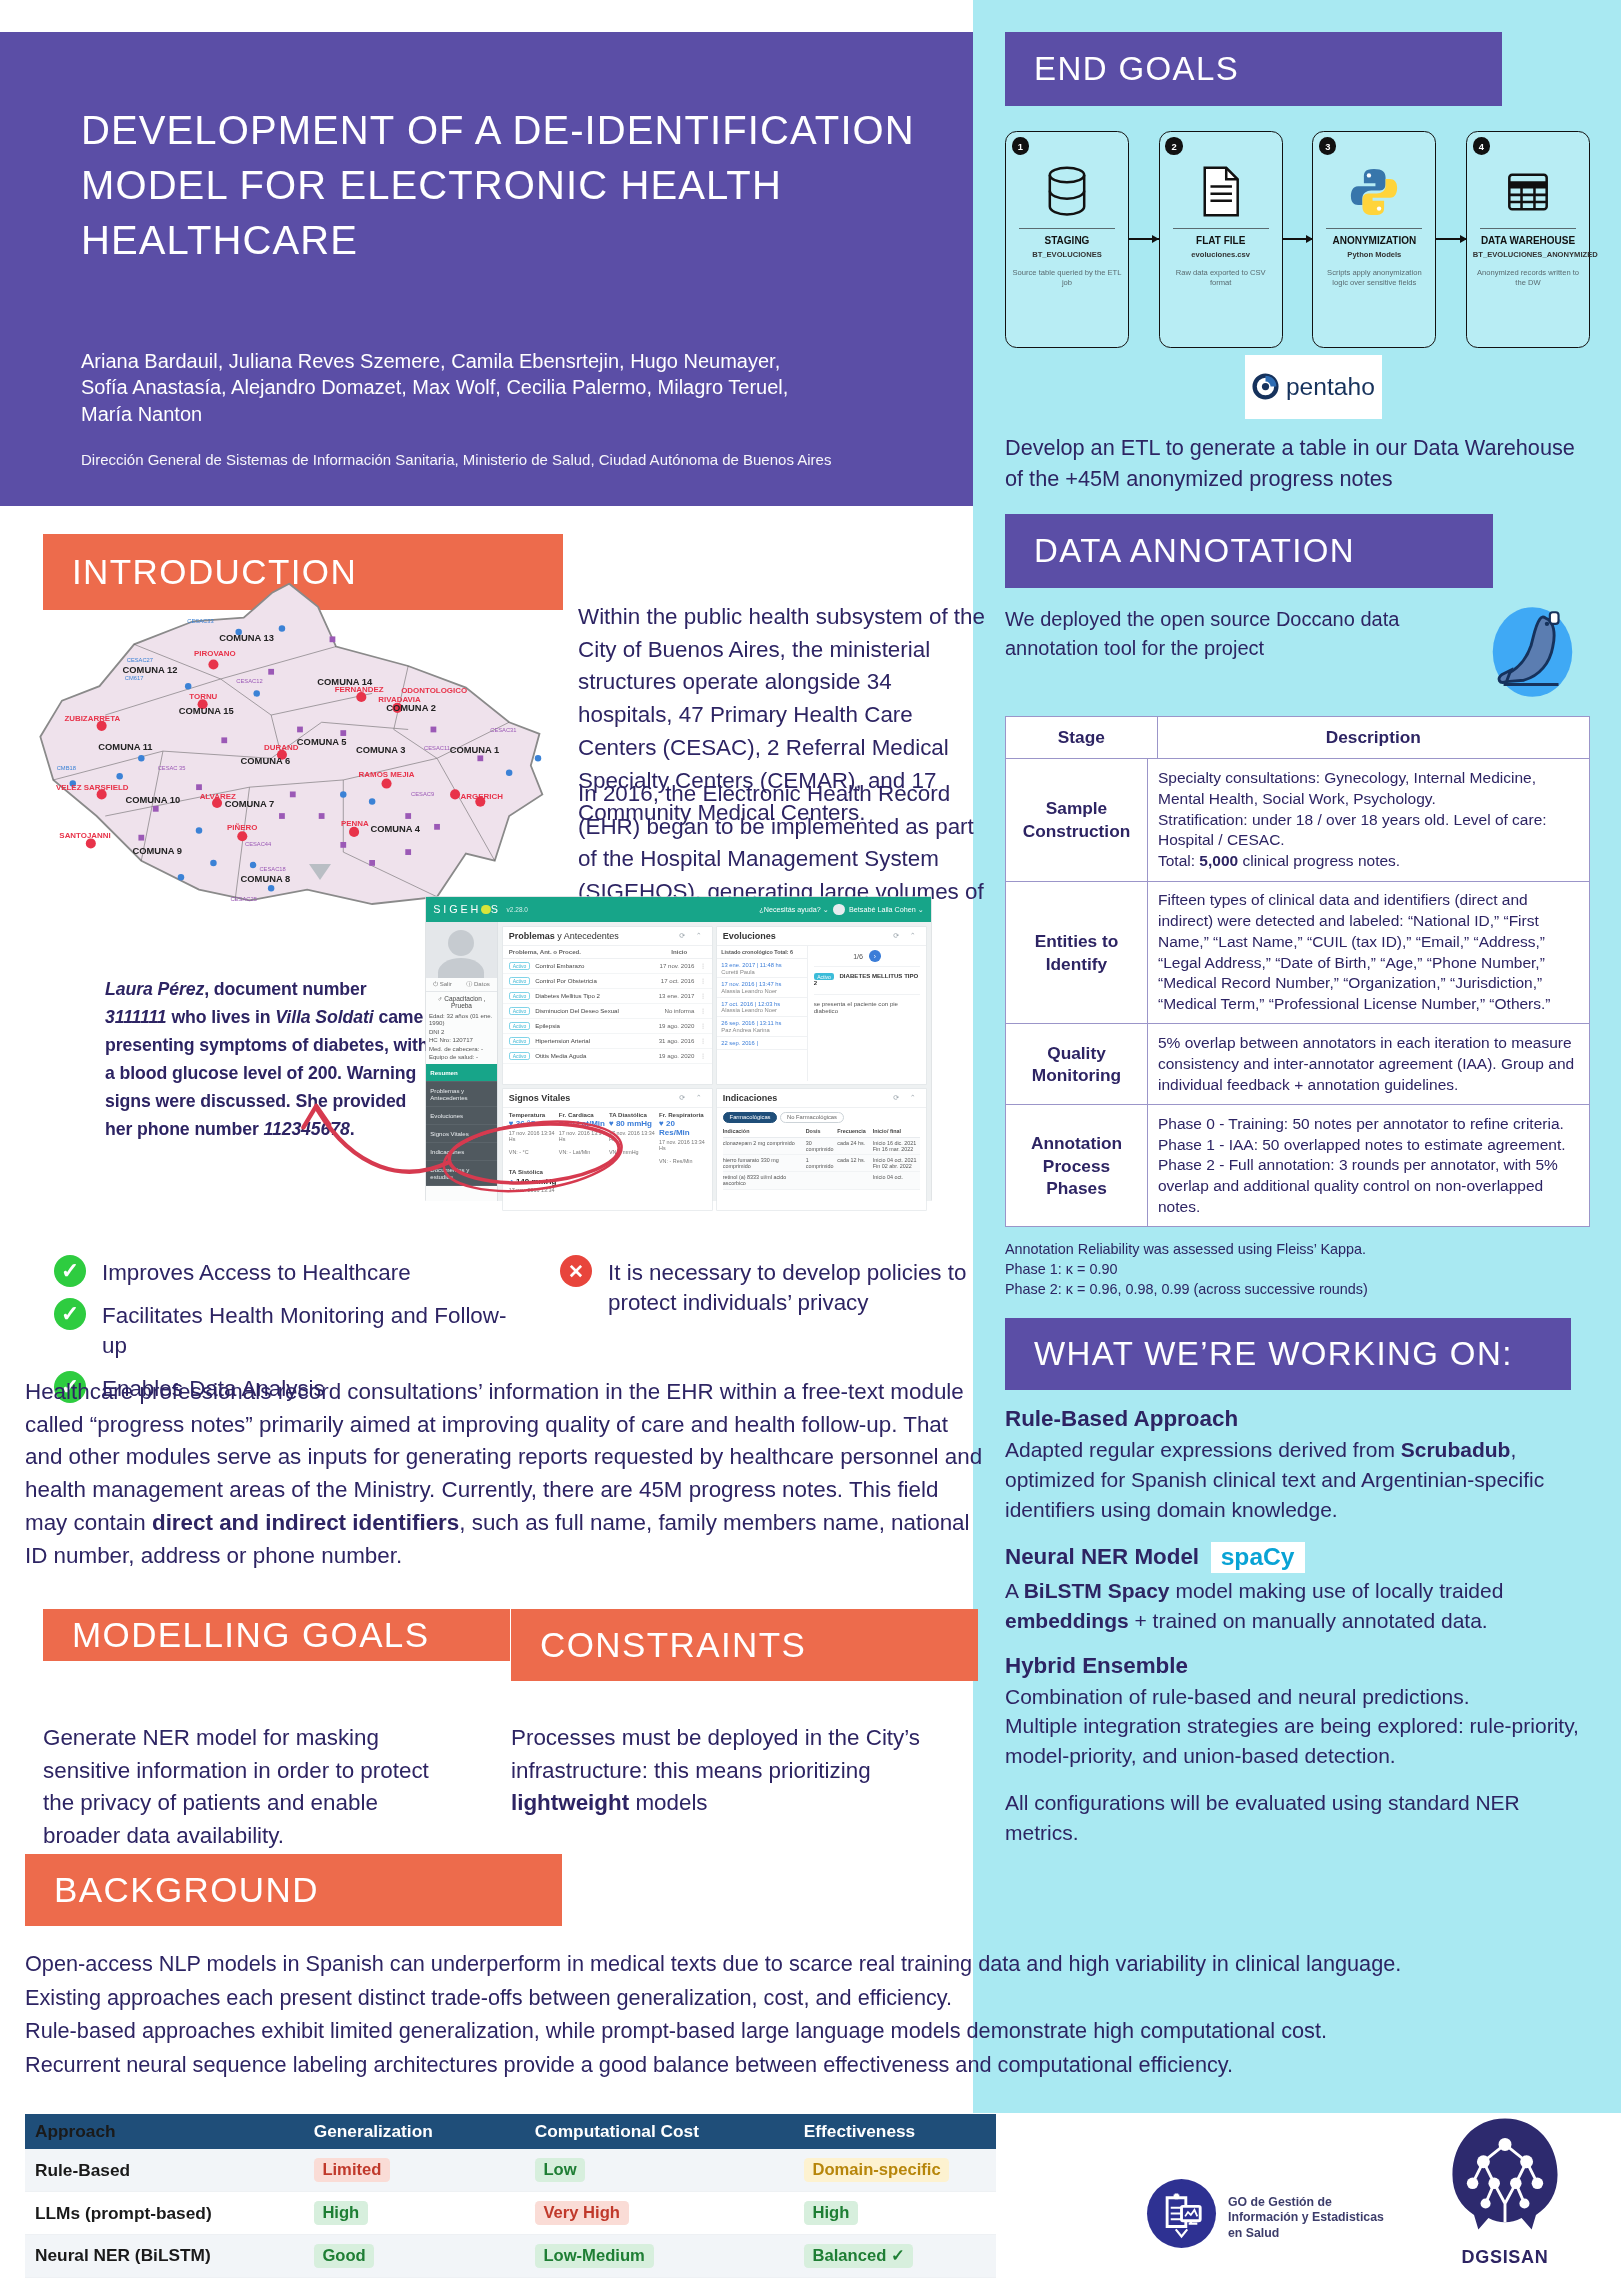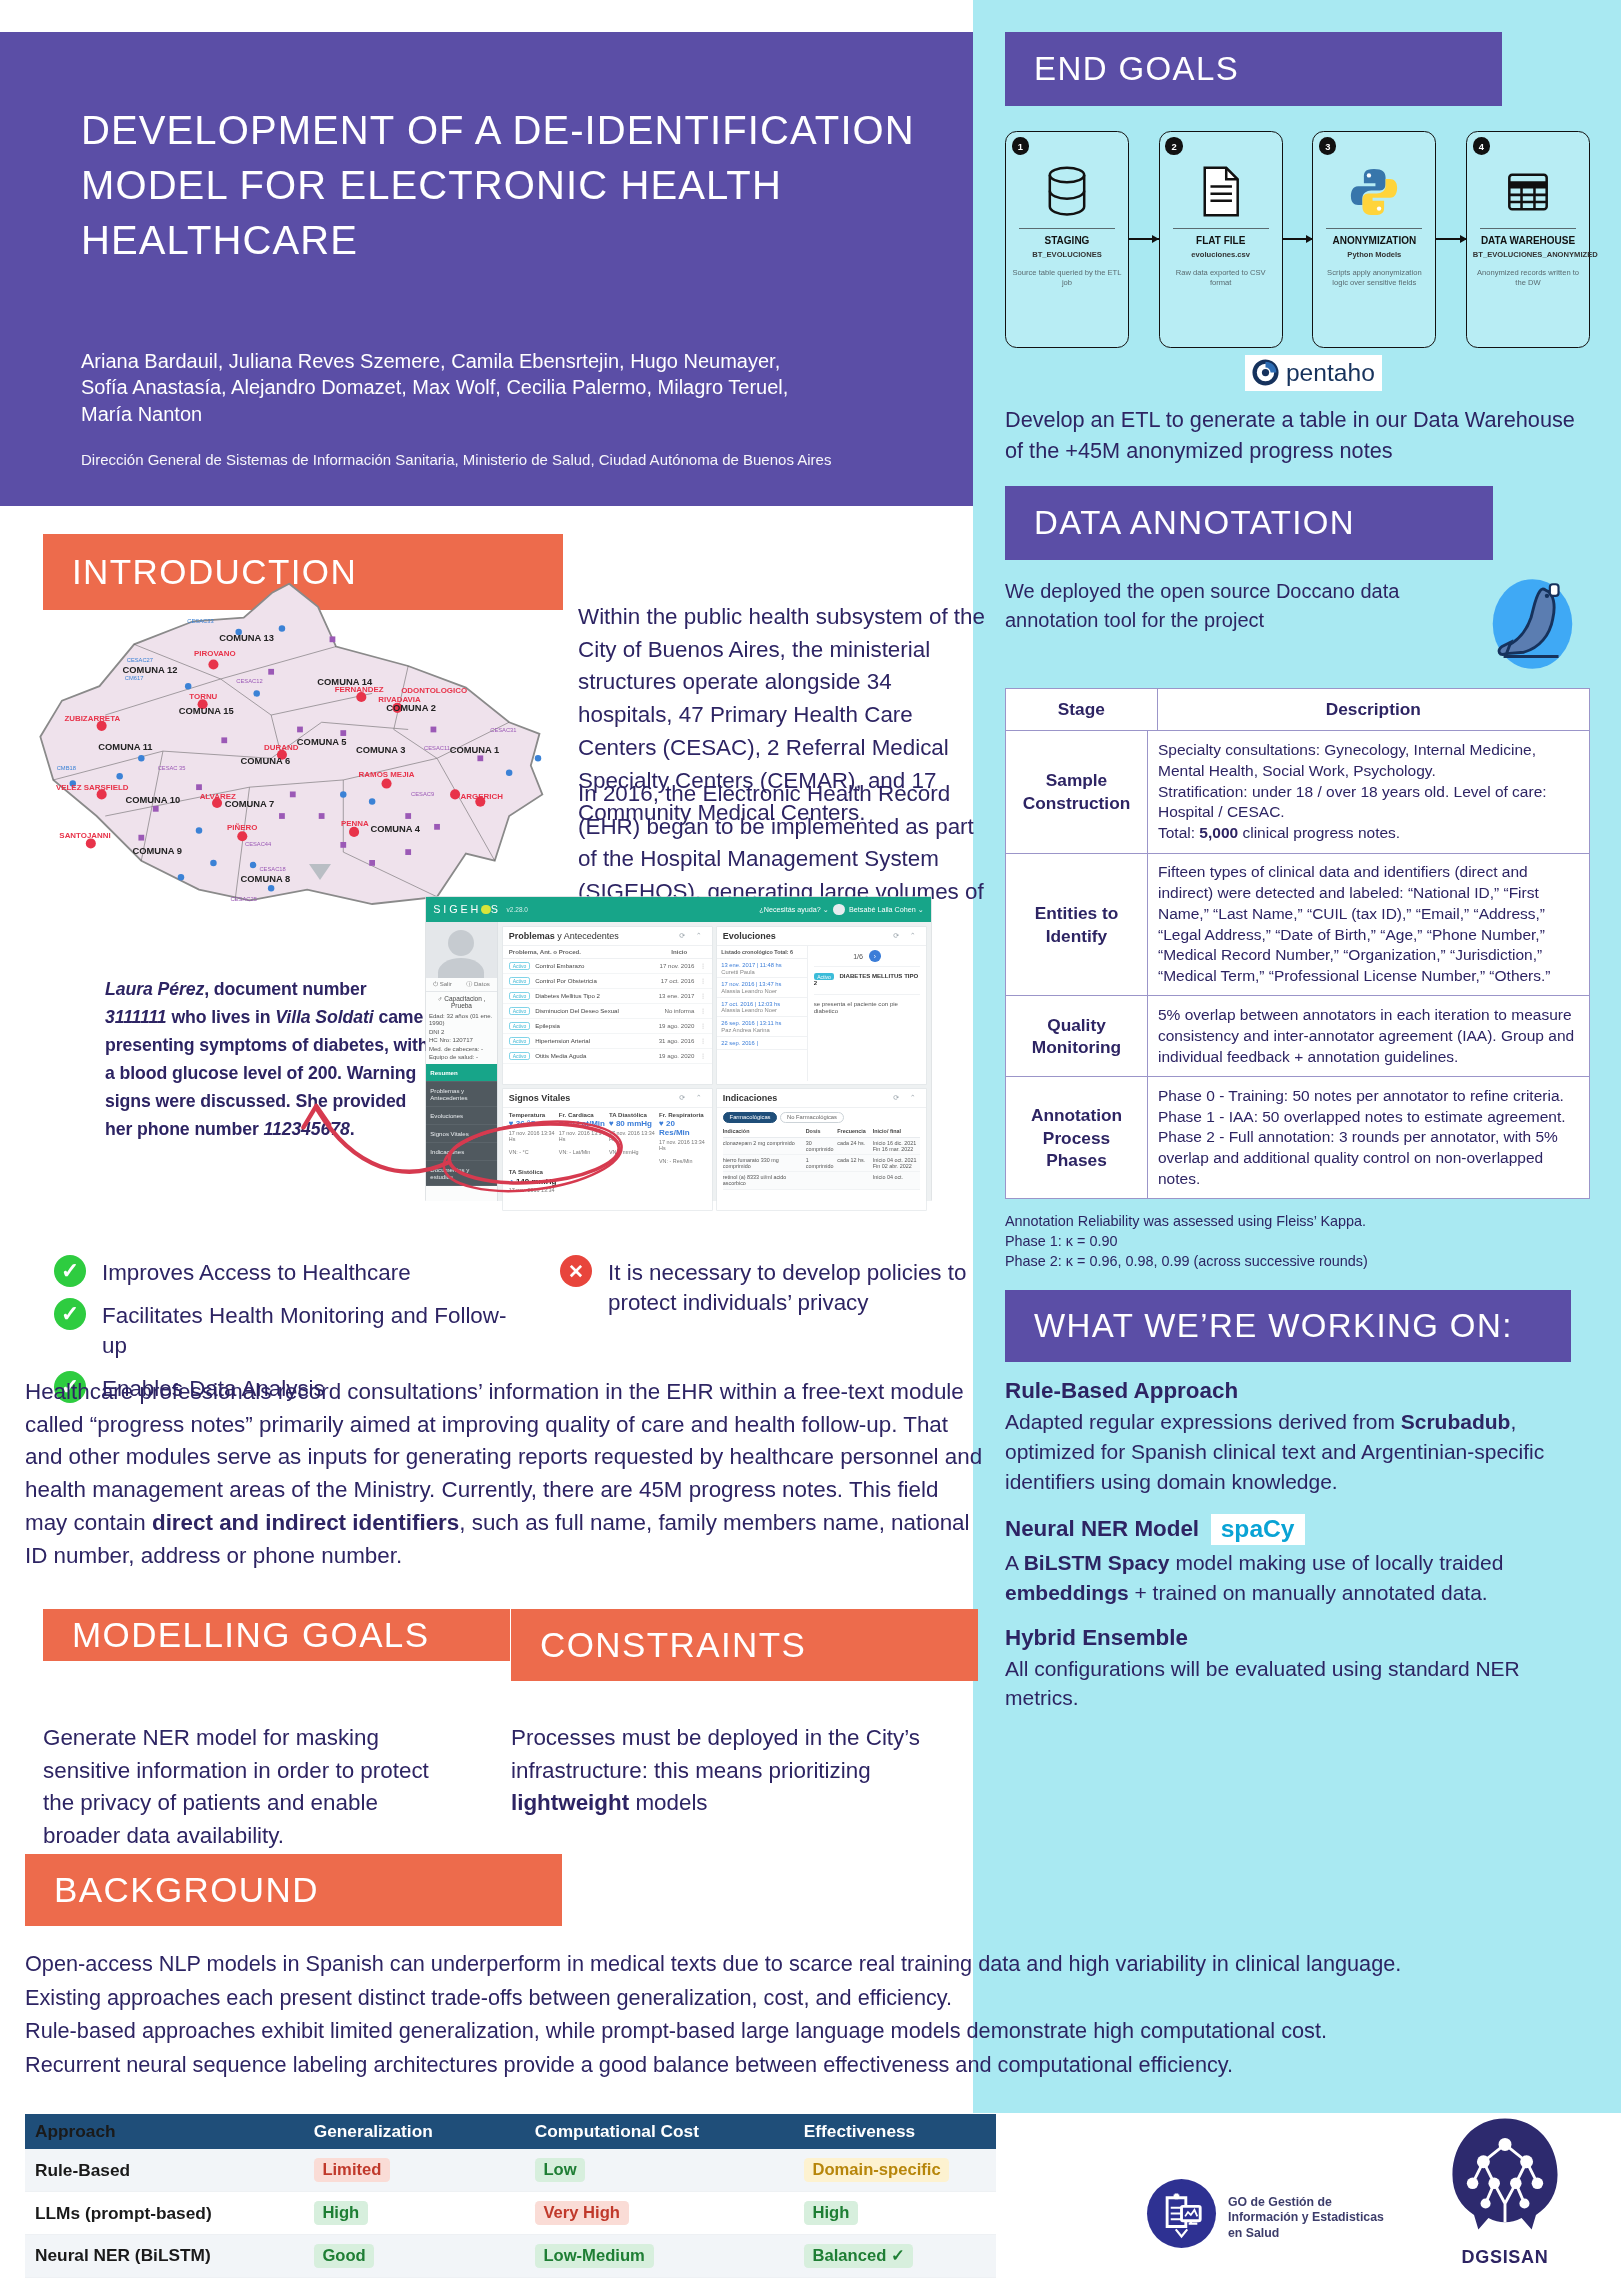--- a/index.html
+++ b/index.html
@@ -117,21 +117,21 @@
   #pipeline{display:flex;align-items:center;width:585px;margin-bottom:7.2px;}
   .pipe-card{background:#b8edf4;border:1.4px solid #111;border-radius:11.6px;width:124px;height:217px;position:relative;padding:5.8px;box-sizing:border-box;text-align:center;}
   .pipe-num{position:absolute;left:5.8px;top:5.8px;width:17.3px;height:17.3px;border-radius:50%;background:#111;color:#fff;font-size:9.4px;font-weight:bold;display:flex;align-items:center;justify-content:center;}
   .pipe-icon{height:65px;margin-top:21.7px;display:flex;align-items:center;justify-content:center;}
   .pipe-rule{border-top:0.7px solid #5a6b70;margin:4.3px 7.2px;}
   .pipe-title{font-size:10px;font-weight:bold;color:#111;margin-top:5.8px;}
   .pipe-sub{font-size:7.6px;font-weight:bold;color:#333;margin-top:4.3px;}
   .pipe-desc{font-size:7.6px;color:#5a6b70;margin-top:8.7px;line-height:1.35;}
   .pipe-arrow{flex:1;height:1.4px;background:#111;position:relative;min-width:13px;}
   .pipe-arrow:after{content:"";position:absolute;right:-0.7px;top:-3.6px;border-left:7.2px solid #111;border-top:4.3px solid transparent;border-bottom:4.3px solid transparent;}
-  #pentaho-box{width:137px;height:36px;background:#fff;margin:0 auto 13px auto;display:flex;align-items:center;justify-content:center;gap:5.8px;}
+  #pentaho-box{width:137px;height:64px;background:#fff;margin:0 auto 13px auto;display:flex;align-items:center;justify-content:center;gap:5.8px;}
   #pentaho-text{font-size:24.6px;color:#16325c;font-weight:500;letter-spacing:0;}
   #etl-summary{width:570px;font-size:21.7px;line-height:1.45;margin-bottom:19px;}
   #dataann-bar{width:459px;height:74px;margin-bottom:17.3px;}
   #doccano-line{display:flex;width:592px;margin-bottom:17.3px;}
   #doccano-text{width:477px;font-size:20px;line-height:1.45;}
   #doccano-logo{margin-left:7.2px;}
   
   #ann-table{width:583px;background:#fff;border:1.4px solid #9b95c9;font-size:15.5px;}
   .ann-hrow{display:flex;border-bottom:0.7px solid #9b95c9;}
   .ann-hcell{font-weight:bold;text-align:center;padding:10px 4.3px;font-size:17.3px;}
@@ -295,20 +295,22 @@
       </div>
       <div class="work-text"><span>Adapted regular expressions derived from </span><b>Scrubadub</b><span>, optimized for Spanish clinical text and Argentinian-specific identifiers using domain knowledge.</span></div>
       <div class="work-title">
         <span>Neural NER Model</span>
         <span id="spacy-chip">spaCy</span>
       </div>
       <div class="work-text"><span>A </span><b>BiLSTM Spacy</b><span> model making use of locally traided </span><b>embeddings</b><span> + trained on manually annotated data.</span></div>
       <div class="work-title">
         <span>Hybrid Ensemble</span>
       </div>
+      <div class="work-text"><span>Combination of rule-based and neural predictions.
+Multiple integration strategies are being explored: rule-priority, model-priority, and union-based detection.</span></div>
       <div class="work-text">All configurations will be evaluated using standard NER metrics.</div>
     </div>
 </div>
 
 <div class="abs orange-bar" style="left:43px;top:534px;width:491px;height:76px;">INTRODUCTION</div>
 
 <div class="abs" id="map-wrap">
   <svg width="521" height="339" viewBox="0 0 722 470">
     <path id="map-shape" d="M355,8 L395,40 L420,95 L520,122 L600,152 L660,200 L702,216 L690,260 L706,300 L660,330 L640,392 L600,382 L560,442 L470,452 L380,432 L300,447 L230,432 L150,392 L88,330 L28,280 L10,220 L40,170 L92,150 L140,92 L222,60 L292,55 L332,20 Z" fill="#efe2ec" stroke="#8a8a8a" stroke-width="2.5"></path>
     <g stroke="#555" stroke-width="1" fill="none" opacity="0.7">

